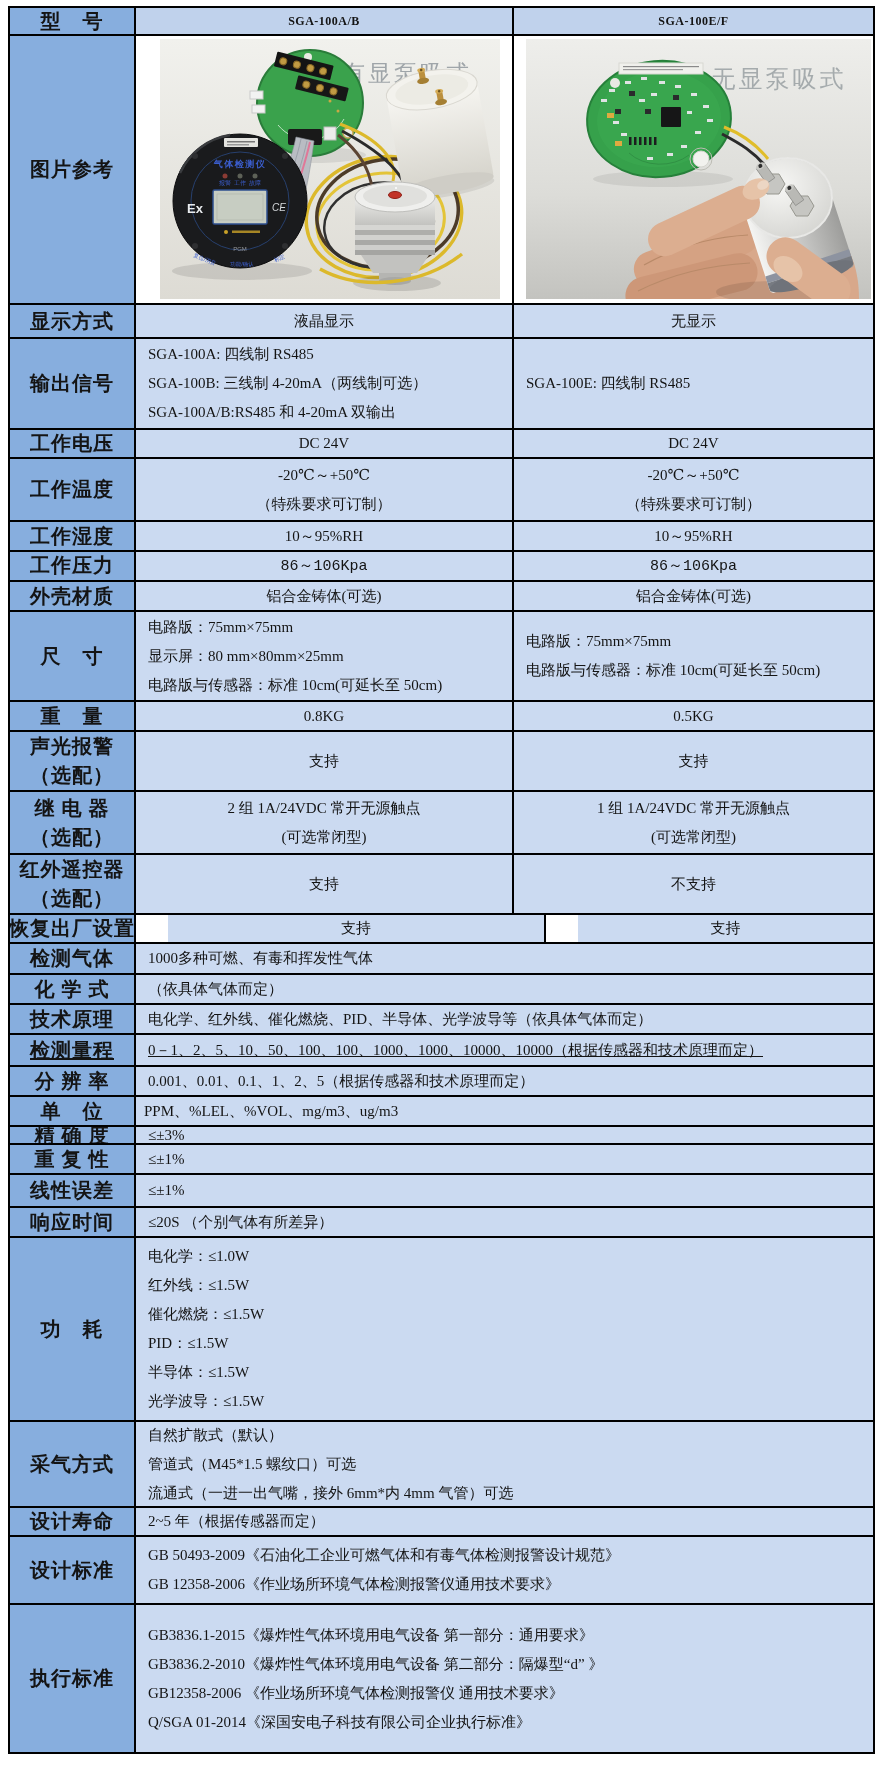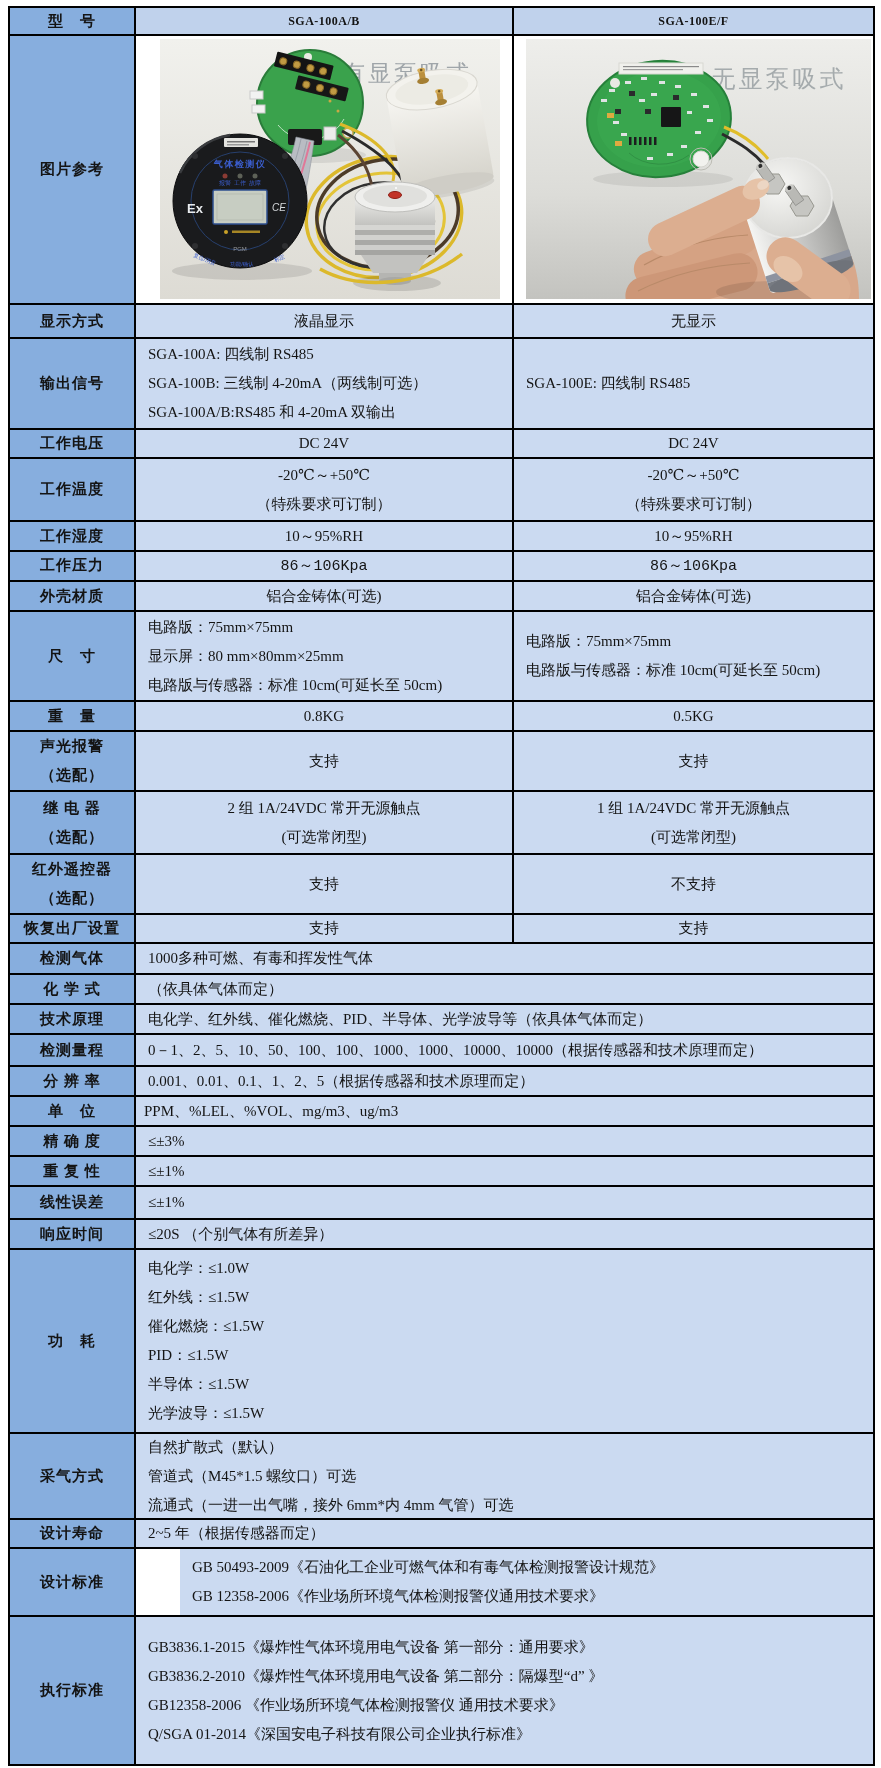--- a/index.html
+++ b/index.html
@@ -10,21 +10,21 @@
   }
   #spec-table {
     position:absolute; left:8px; top:6px; width:867px;
     border:2px solid #000; background:#fff;
   }
   .trow { display:grid; grid-template-columns:126px 378px 1fr; border-bottom:2px solid #000; }
   .trow:last-child { border-bottom:0; }
   .th-cell {
     background:#87aede; border-right:2px solid #000;
     display:flex; flex-direction:column; align-items:center; justify-content:center;
-    font-weight:bold; font-size:15px; letter-spacing:1px; text-align:center; overflow:hidden;
+    font-weight:bold; font-size:20px; letter-spacing:1px; text-align:center; overflow:hidden;
   }
   .lab-line { line-height:29px; white-space:pre; }
   .td-cell {
     background:#cbdaf1; font-size:15px;
     display:flex; flex-direction:column; justify-content:center; overflow:hidden;
   }
   .td-cell.mid { border-right:2px solid #000; }
   .align-center { align-items:center; text-align:center; }
   .align-left { align-items:flex-start; text-align:left; padding-left:12px; padding-right:6px; }
   .cell-line { line-height:29px; white-space:pre; }
@@ -443,21 +443,21 @@
         <div class="lab-line">红外遥控器</div>
         <div class="lab-line">（选配）</div>
       </div>
       <div class="td-cell mid align-center">
         <div class="cell-line">支持</div>
       </div>
       <div class="td-cell align-center">
         <div class="cell-line">不支持</div>
       </div>
     </div>
-    <div class="trow" style="height: 29px;">
+    <div class="trow" style="height: 29px; gap: 32px;">
       <div class="th-cell">
         <div class="lab-line">恢复出厂设置</div>
       </div>
       <div class="td-cell mid align-center">
         <div class="cell-line">支持</div>
       </div>
       <div class="td-cell align-center">
         <div class="cell-line">支持</div>
       </div>
     </div>
@@ -478,21 +478,21 @@
       </div>
     </div>
     <div class="trow" style="height: 30px;">
       <div class="th-cell">
         <div class="lab-line">技术原理</div>
       </div>
       <div class="td-cell align-left" style="grid-column: 2 / 4;">
         <div class="cell-line">电化学、红外线、催化燃烧、PID、半导体、光学波导等（依具体气体而定）</div>
       </div>
     </div>
-    <div class="trow" style="height: 32px;">
+    <div class="trow" style="height: 32px; text-decoration: underline;">
       <div class="th-cell">
         <div class="lab-line">检测量程</div>
       </div>
       <div class="td-cell align-left" style="grid-column: 2 / 4;">
         <div class="cell-line">0－1、2、5、10、50、100、100、1000、1000、10000、10000（根据传感器和技术原理而定）</div>
       </div>
     </div>
     <div class="trow" style="height: 30px;">
       <div class="th-cell">
         <div class="lab-line">分 辨 率</div>
@@ -502,21 +502,21 @@
       </div>
     </div>
     <div class="trow" style="height: 30px;">
       <div class="th-cell">
         <div class="lab-line">单　位</div>
       </div>
       <div class="td-cell align-left" style="grid-column: 2 / 4; padding-left: 8px;">
         <div class="cell-line">PPM、%LEL、%VOL、mg/m3、ug/m3</div>
       </div>
     </div>
-    <div class="trow" style="height: 30px;">
+    <div class="trow" style="height: 18px;">
       <div class="th-cell">
         <div class="lab-line">精 确 度</div>
       </div>
       <div class="td-cell align-left" style="grid-column: 2 / 4;">
         <div class="cell-line">≤±3%</div>
       </div>
     </div>
     <div class="trow" style="height: 30px;">
       <div class="th-cell">
         <div class="lab-line">重 复 性</div>
@@ -569,21 +569,21 @@
         <div class="lab-line">设计寿命</div>
       </div>
       <div class="td-cell align-left" style="grid-column: 2 / 4;">
         <div class="cell-line">2~5 年（根据传感器而定）</div>
       </div>
     </div>
     <div class="trow" style="height: 68px;">
       <div class="th-cell">
         <div class="lab-line">设计标准</div>
       </div>
-      <div class="td-cell align-left" style="grid-column: 2 / 4; margin-left: 44px;">
+      <div class="td-cell align-left" style="grid-column: 2 / 4;">
         <div class="cell-line">GB 50493-2009《石油化工企业可燃气体和有毒气体检测报警设计规范》</div>
         <div class="cell-line">GB 12358-2006《作业场所环境气体检测报警仪通用技术要求》</div>
       </div>
     </div>
     <div class="trow" style="height: 147px;">
       <div class="th-cell">
         <div class="lab-line">执行标准</div>
       </div>
       <div class="td-cell align-left" style="grid-column: 2 / 4;">
         <div class="cell-line">GB3836.1-2015《爆炸性气体环境用电气设备 第一部分：通用要求》</div>

